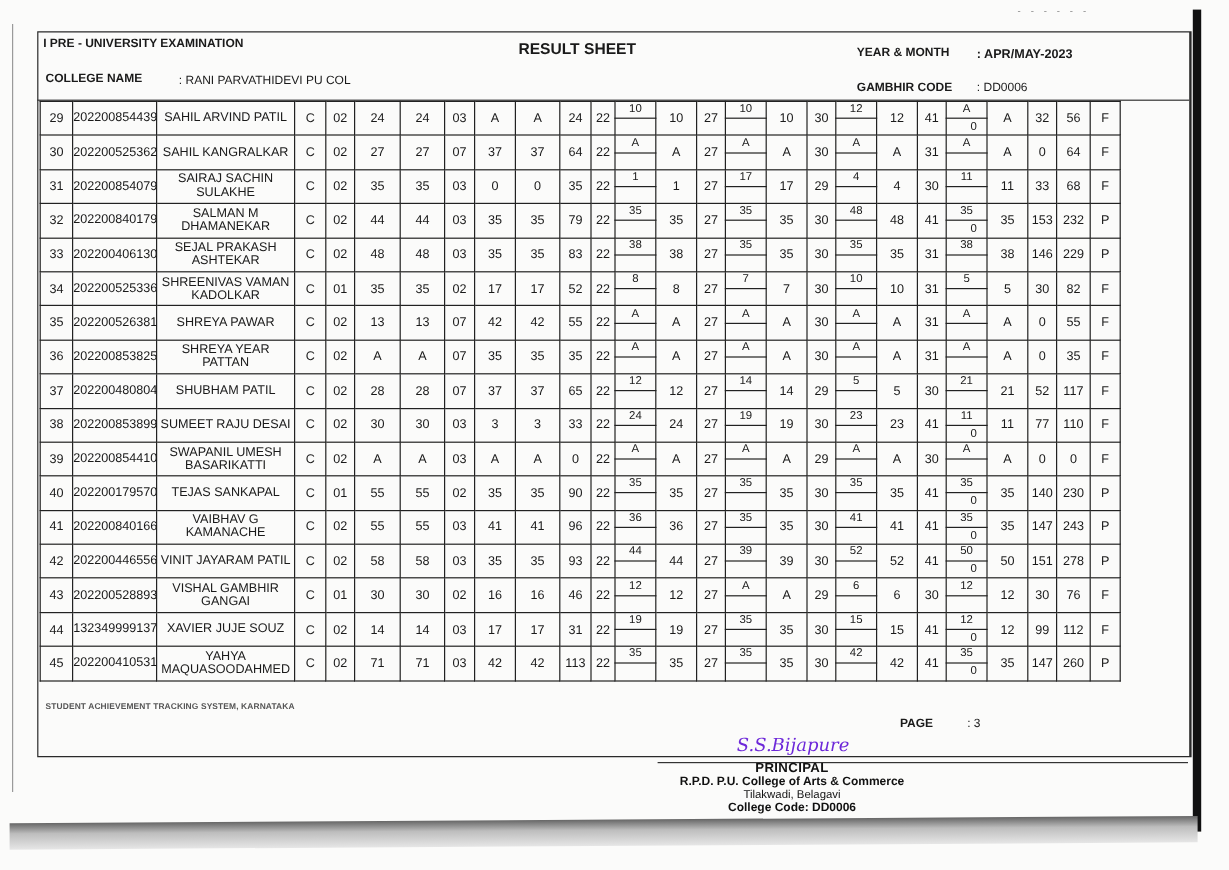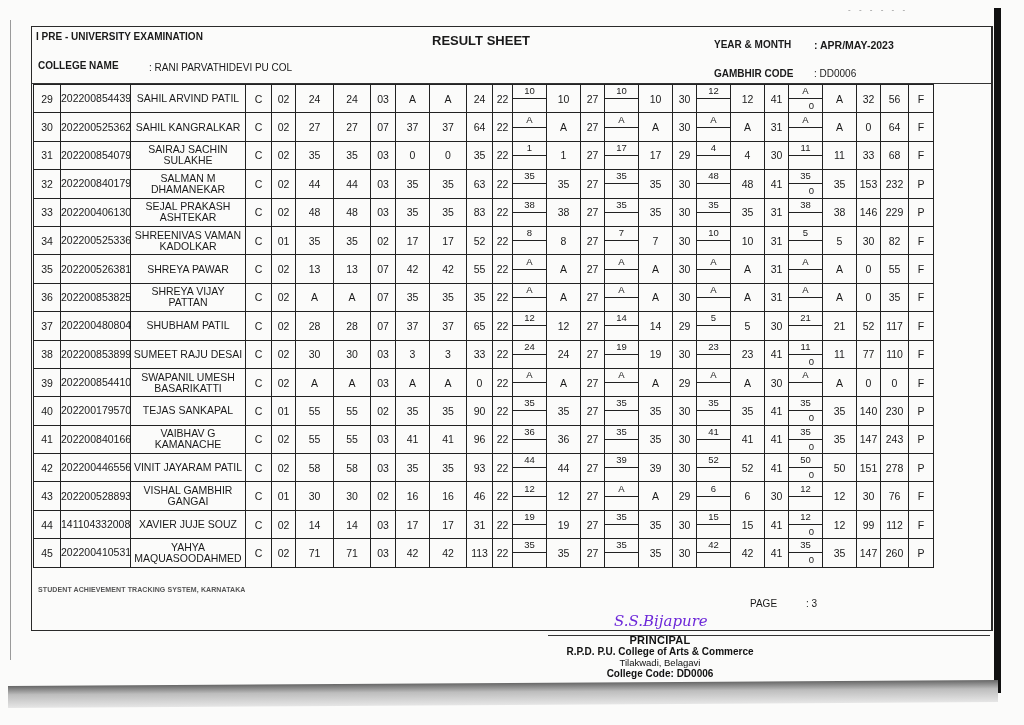--- a/index.html
+++ b/index.html
@@ -15,21 +15,21 @@
   .hdr-line { position:absolute; left:31px; top:83px; width:960px; height:1px; background:#333; }
   table.rs { position:absolute; left:33px; top:84px; border-collapse:collapse; table-layout:fixed; width:893px; }
   table.rs td { border:1.3px solid #222; font-size:10.5px; text-align:center; padding:0; height:27.4px; vertical-align:middle; position:relative; }
   td.sl { font-size:9px; }
   td.reg { font-size:9.5px; vertical-align:top; text-align:left; padding-left:2px; line-height:11px;margin-top:24px; }
   td.name { text-align:left; padding-left:3px; font-size:10px; line-height:11px;margin-left:11px; }
   td.split { padding:0; }
   .split-top { display:block; height:13px; line-height:12px; border-bottom:1.3px solid #222; font-size:9.5px; margin:0 -1px; }
   .split-bot { display:block; height:13px; line-height:14px; font-size:9.5px; text-align:right; padding-right:8px; }
   .footer-sats { position:absolute; left:38px; top:586px; font-size:7px; font-weight:bold; color:#555; letter-spacing:0.1px; }
-  .page-lbl { position:absolute; left:750px; top:598px; font-size:10px; font-weight:normal; }
+  .page-lbl { position:absolute; left:750px; top:598px; font-size:10px; font-weight:bold; }
   .page-val { position:absolute; left:806px; top:598px; font-size:10px; }
   .sign { position:absolute; left:614px; top:612px; font-family:"DejaVu Serif", serif; font-style:italic; font-size:15px; color:#6d28d9; }
   .sign-line { position:absolute; left:548px; top:635px; width:442px; height:1px; background:#333; }
   .stamp { position:absolute; left:540px; top:634px; width:240px; text-align:center; font-family:"Liberation Sans Narrow","Liberation Sans", sans-serif; color:#111; }
   .stamp .s1 { font-size:11px; font-weight:bold; letter-spacing:0.3px; }
   .stamp .s2 { font-size:10px; font-weight:bold; }
   .stamp .s3 { font-size:9.5px; }
   .stamp .s4 { font-size:10px; font-weight:bold; }
 </style>
 </head>
@@ -209,21 +209,21 @@
     <td class="sl">32</td>
     <td class="reg">202200840179</td>
     <td class="name">SALMAN M DHAMANEKAR</td>
     <td>C</td>
     <td>02</td>
     <td>44</td>
     <td>44</td>
     <td>03</td>
     <td>35</td>
     <td>35</td>
-    <td>63</td>
+    <td>79</td>
     <td>22</td>
     <td class="split">
           <span class="split-top">35</span>
           <span class="split-bot"></span>
         </td>
     <td>35</td>
     <td>27</td>
     <td class="split">
           <span class="split-top">35</span>
           <span class="split-bot"></span>
@@ -365,21 +365,21 @@
         </td>
     <td>A</td>
     <td>0</td>
     <td>55</td>
     <td>F</td>
   </tr>
 
   <tr>
     <td class="sl">36</td>
     <td class="reg">202200853825</td>
-    <td class="name">SHREYA VIJAY PATTAN</td>
+    <td class="name">SHREYA YEAR PATTAN</td>
     <td>C</td>
     <td>02</td>
     <td>A</td>
     <td>A</td>
     <td>07</td>
     <td>35</td>
     <td>35</td>
     <td>35</td>
     <td>22</td>
     <td class="split">
@@ -692,21 +692,21 @@
           <span class="split-bot"></span>
         </td>
     <td>12</td>
     <td>30</td>
     <td>76</td>
     <td>F</td>
   </tr>
 
   <tr>
     <td class="sl">44</td>
-    <td class="reg">141104332008</td>
+    <td class="reg">132349999137</td>
     <td class="name">XAVIER JUJE SOUZ</td>
     <td>C</td>
     <td>02</td>
     <td>14</td>
     <td>14</td>
     <td>03</td>
     <td>17</td>
     <td>17</td>
     <td>31</td>
     <td>22</td>

